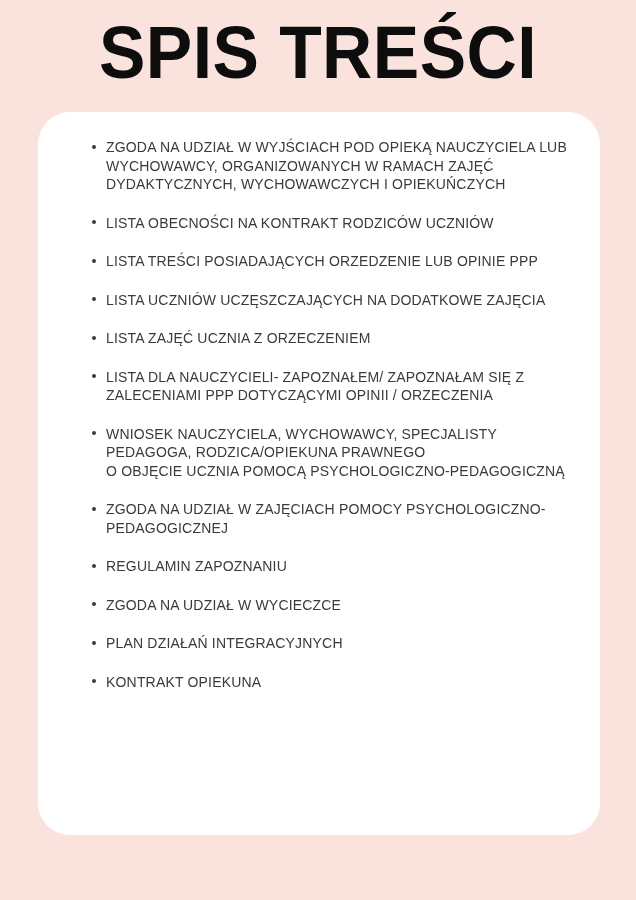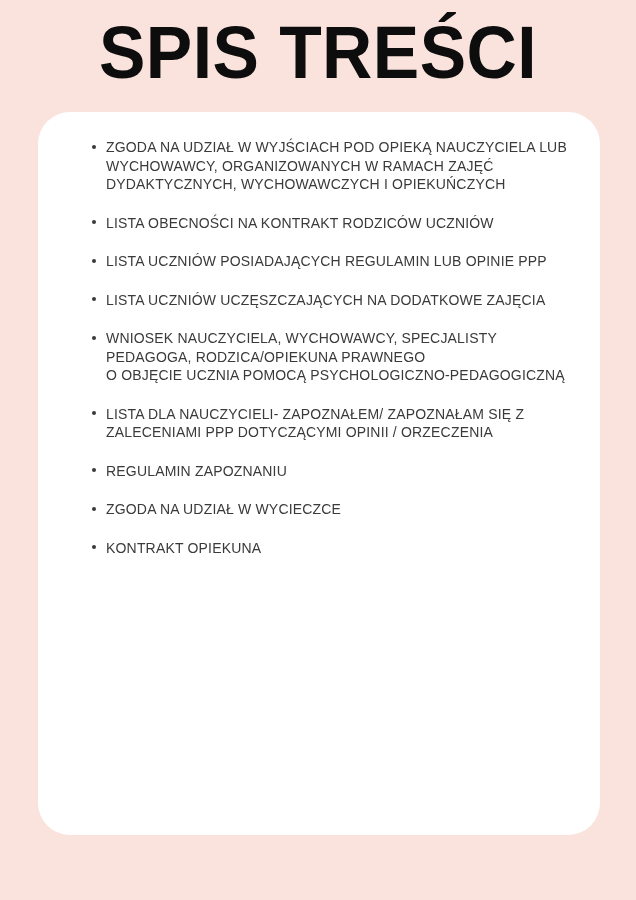--- a/index.html
+++ b/index.html
@@ -93,43 +93,55 @@
         <li class="toc-item">
           <span class="toc-bullet"></span>
           <span class="toc-text">ZGODA NA UDZIAŁ W WYJŚCIACH POD OPIEKĄ NAUCZYCIELA LUB WYCHOWAWCY, ORGANIZOWANYCH W RAMACH ZAJĘĆ DYDAKTYCZNYCH, WYCHOWAWCZYCH I OPIEKUŃCZYCH</span>
         </li>
         <li class="toc-item">
           <span class="toc-bullet"></span>
           <span class="toc-text">LISTA OBECNOŚCI NA KONTRAKT RODZICÓW UCZNIÓW</span>
         </li>
         <li class="toc-item">
           <span class="toc-bullet"></span>
-          <span class="toc-text">LISTA UCZNIÓW POSIADAJĄCYCH REGULAMIN LUB OPINIE PPP</span>
+          <span class="toc-text">LISTA TREŚCI POSIADAJĄCYCH ORZEDZENIE LUB OPINIE PPP</span>
         </li>
         <li class="toc-item">
           <span class="toc-bullet"></span>
           <span class="toc-text">LISTA UCZNIÓW UCZĘSZCZAJĄCYCH NA DODATKOWE ZAJĘCIA</span>
+        </li>
+        <li class="toc-item">
+          <span class="toc-bullet"></span>
+          <span class="toc-text">LISTA ZAJĘĆ UCZNIA Z ORZECZENIEM</span>
+        </li>
+        <li class="toc-item">
+          <span class="toc-bullet"></span>
+          <span class="toc-text">LISTA DLA NAUCZYCIELI- ZAPOZNAŁEM/ ZAPOZNAŁAM SIĘ Z ZALECENIAMI PPP DOTYCZĄCYMI OPINII / ORZECZENIA</span>
         </li>
         <li class="toc-item">
           <span class="toc-bullet"></span>
           <span class="toc-text">WNIOSEK NAUCZYCIELA, WYCHOWAWCY, SPECJALISTY PEDAGOGA, RODZICA/OPIEKUNA PRAWNEGO
  O OBJĘCIE UCZNIA POMOCĄ PSYCHOLOGICZNO-PEDAGOGICZNĄ</span>
         </li>
         <li class="toc-item">
           <span class="toc-bullet"></span>
-          <span class="toc-text">LISTA DLA NAUCZYCIELI- ZAPOZNAŁEM/ ZAPOZNAŁAM SIĘ Z ZALECENIAMI PPP DOTYCZĄCYMI OPINII / ORZECZENIA</span>
+          <span class="toc-text">ZGODA NA UDZIAŁ W ZAJĘCIACH POMOCY PSYCHOLOGICZNO-PEDAGOGICZNEJ</span>
         </li>
         <li class="toc-item">
           <span class="toc-bullet"></span>
           <span class="toc-text">REGULAMIN ZAPOZNANIU</span>
         </li>
         <li class="toc-item">
           <span class="toc-bullet"></span>
           <span class="toc-text">ZGODA NA UDZIAŁ W WYCIECZCE</span>
         </li>
         <li class="toc-item">
           <span class="toc-bullet"></span>
+          <span class="toc-text">PLAN DZIAŁAŃ INTEGRACYJNYCH</span>
+        </li>
+        <li class="toc-item">
+          <span class="toc-bullet"></span>
           <span class="toc-text">KONTRAKT OPIEKUNA</span>
         </li>
       </ul>
   </div>
 
 </div>
 
 </body></html>

